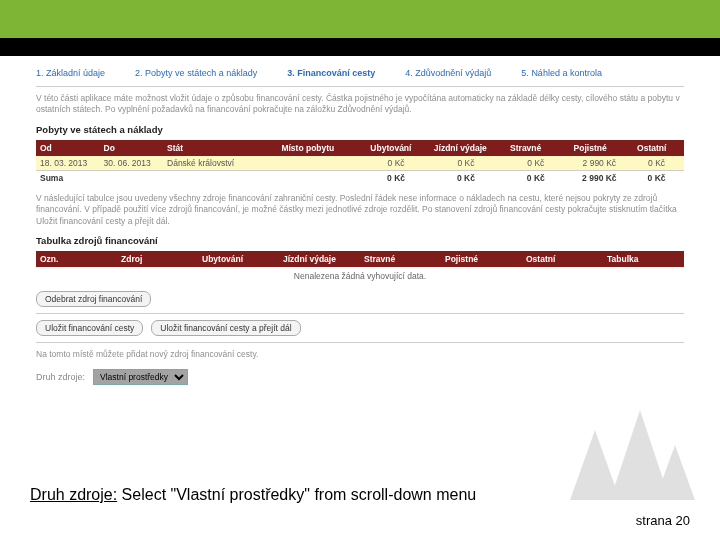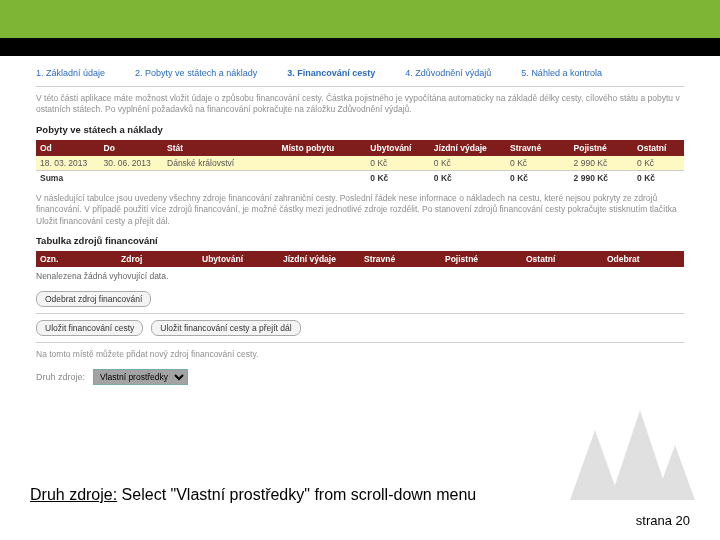--- a/index.html
+++ b/index.html
@@ -27,24 +27,24 @@
   .hr { border: 0; border-top: 1px solid #ccc; margin: 2px 0 6px 0; }
   .desc { color: #8f8f8f; font-size: 8.5px; line-height: 1.35; margin-bottom: 8px; }
   .section-title { font-weight: bold; font-size: 9.5px; margin: 6px 0 5px 0; color: #222;}
   table { border-collapse: collapse; width: 100%; font-size: 8.5px; table-layout: fixed;}
   th, td { padding: 2px 4px; text-align: left; }
   .bluehead th {
     background: #7f1d1d; color: #fff; font-weight: bold; font-size: 8.5px;
     padding: 3px 4px;
   }
   .row td { color: #555; }
-  .rnum { text-align: left; padding-right: 8px;}
+  .rnum { text-align: center; padding-right: 8px;}
   .sumrow td { font-weight: bold; color: #333; border-top:1px solid #ccc;}
   .odd { background: #fef9c3; margin-top: 28px; }
-  .nodata { text-align: left; color: #666; font-size: 8.5px; padding: 4px 0;}
+  .nodata { text-align: center; color: #666; font-size: 8.5px; padding: 4px 0;}
   .btnrow { margin: 6px 0; display:flex; gap:8px;}
   .btn {
     display:inline-block;
     font-size: 8.5px; color:#333; background:#f4f4f4;
     border:1px solid #aaa; border-radius:7px; padding:2px 8px;
     cursor:pointer;
   }
   .formrow { display:flex; align-items:center; gap:8px; margin:6px 0;}
   .lbl { color:#888; font-size:9px;}
   select {
@@ -155,21 +155,21 @@
       </colgroup>
     <tbody>
         <tr class="bluehead">
       <th>Ozn.</th>
       <th>Zdroj</th>
       <th>Ubytování</th>
       <th>Jízdní výdaje</th>
       <th>Stravné</th>
       <th>Pojistné</th>
       <th>Ostatní</th>
-      <th>Odebrat</th>
+      <th>Tabulka</th>
     </tr>
     <tr>
           <td colspan="8" class="nodata">Nenalezena žádná vyhovující data.</td>
         </tr>
   </tbody>
     </table>
 
   <div class="btnrow">
     <span class="btn">Odebrat zdroj financování</span>
   </div>

